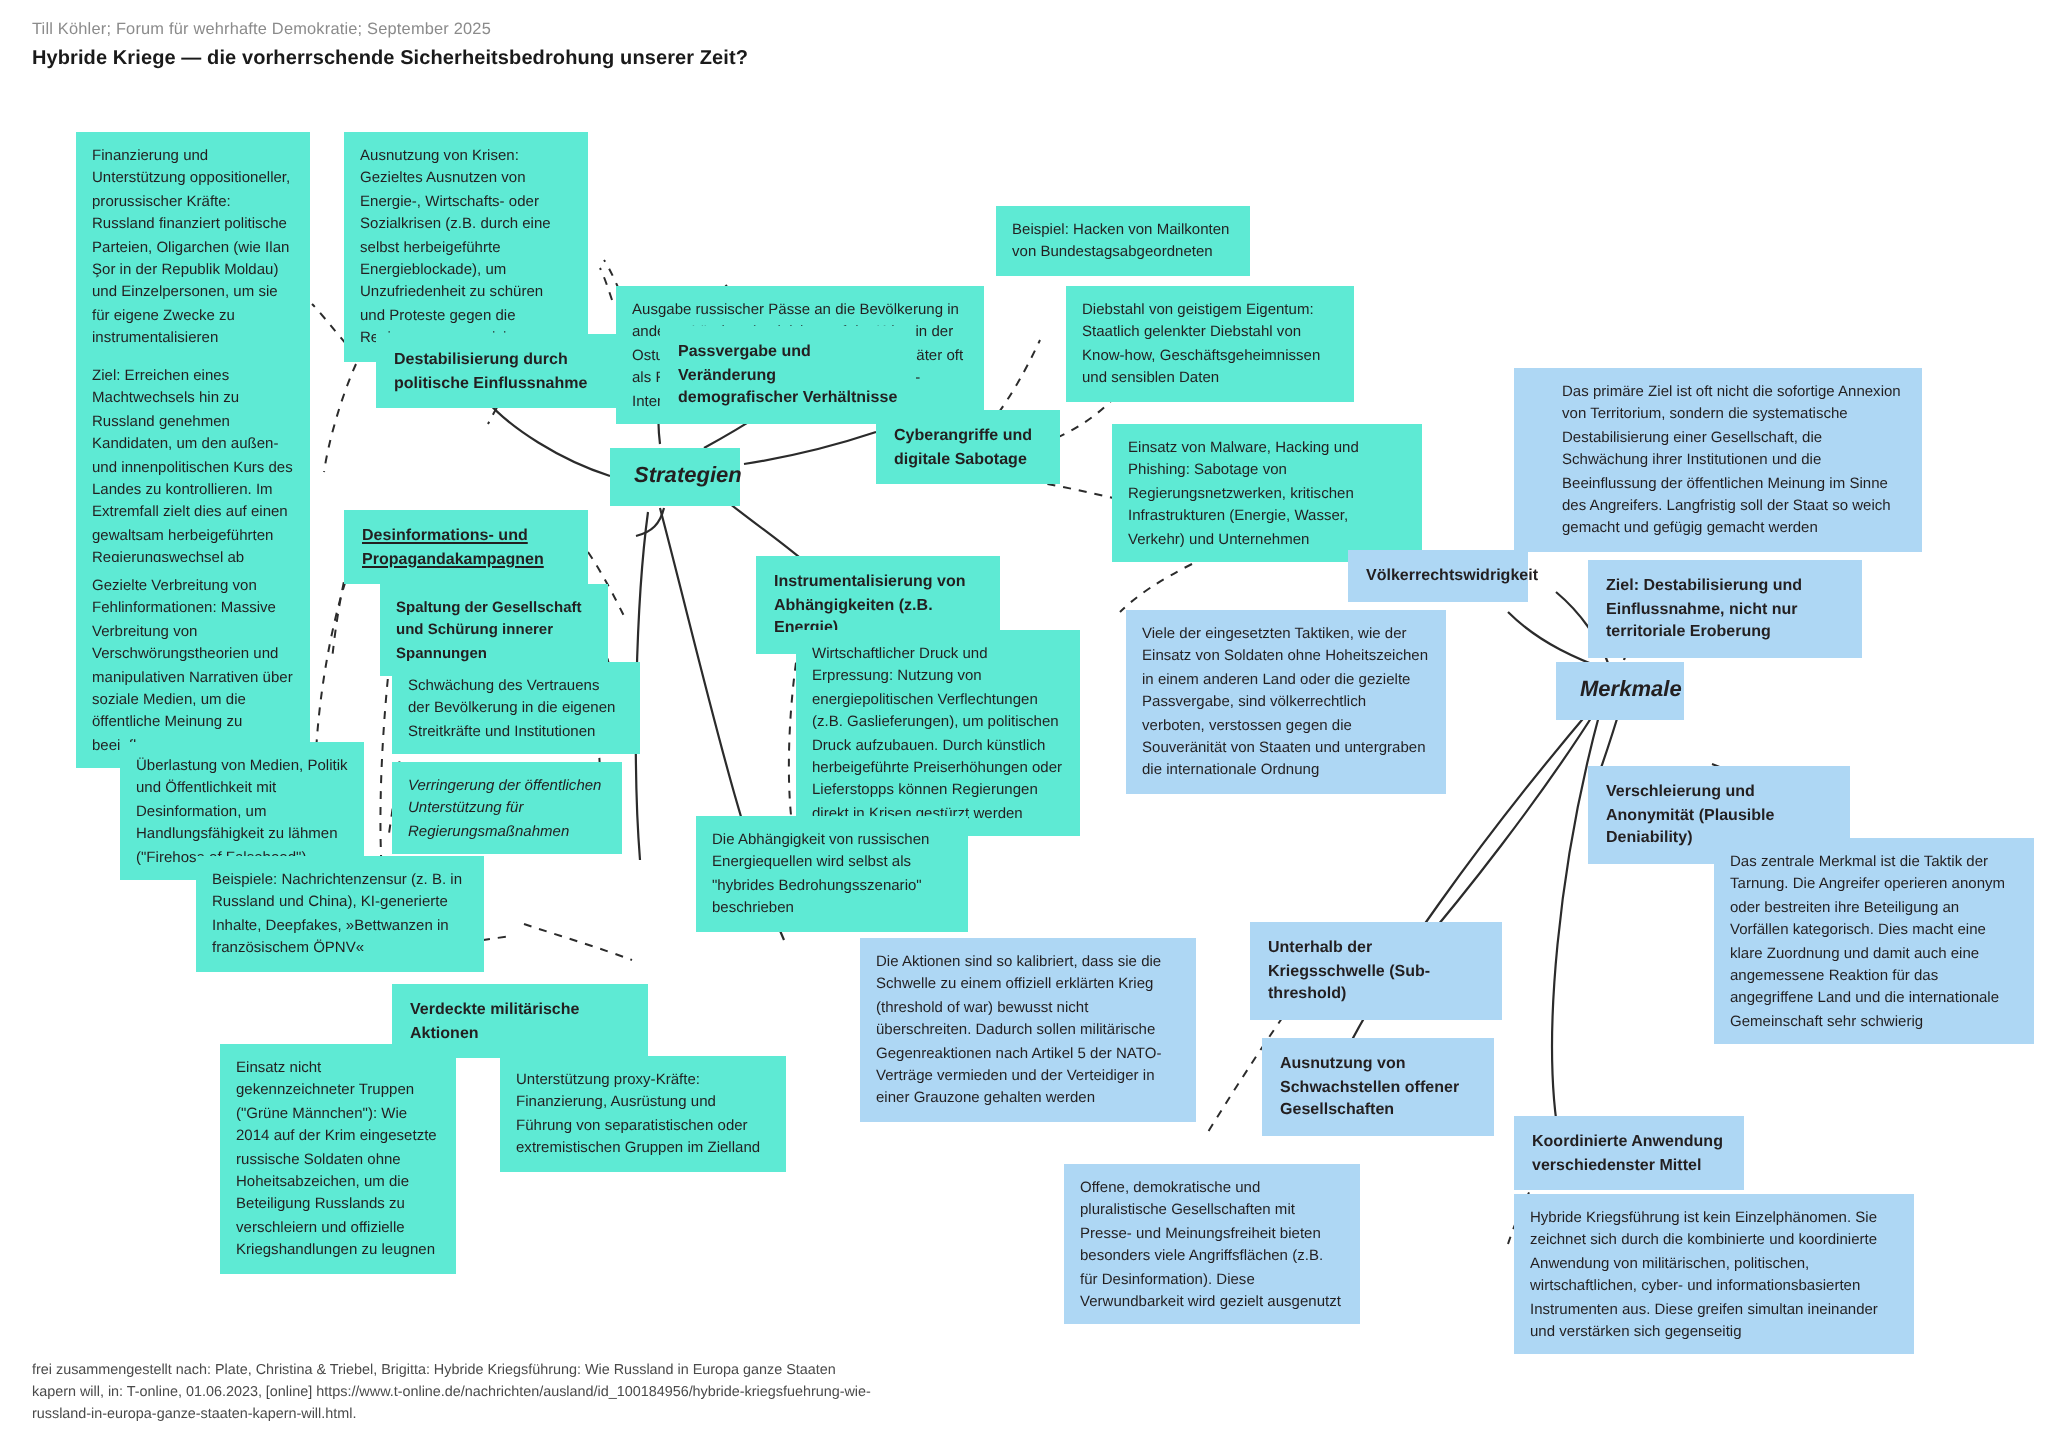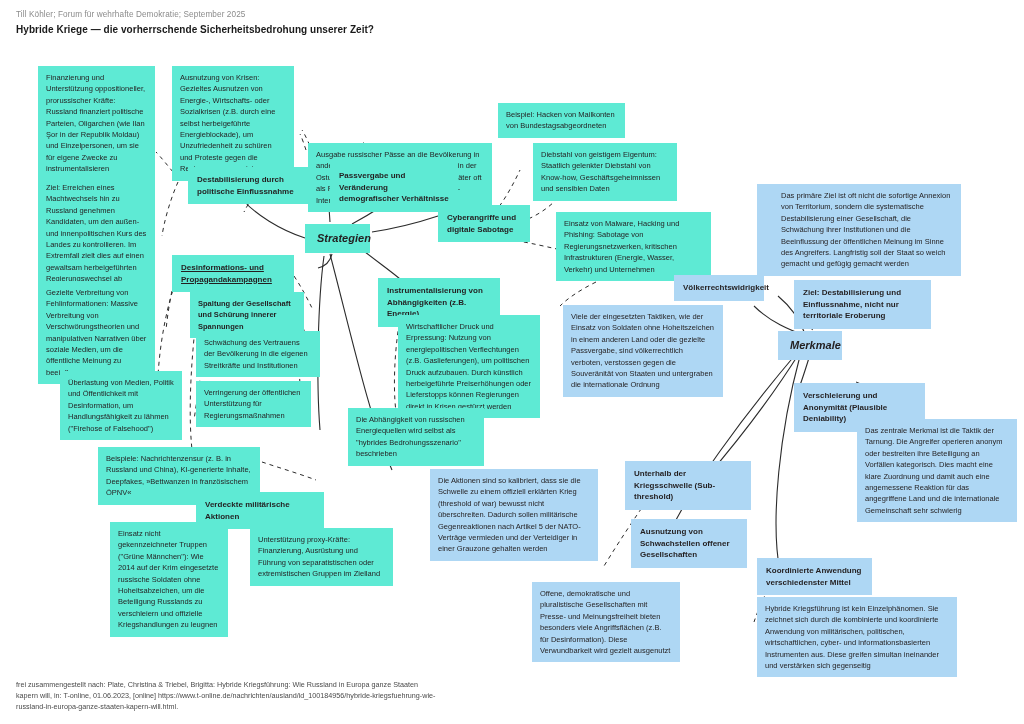--- a/index.html
+++ b/index.html
@@ -178,25 +178,25 @@
   <div class="node blue" style="left:563px; top:305px; width:160px;">Viele der eingesetzten Taktiken, wie der Einsatz von Soldaten ohne Hoheitszeichen in einem anderen Land oder die gezielte Passvergabe, sind völkerrechtlich verboten, verstossen gegen die Souveränität von Staaten und untergraben die internationale Ordnung</div>
 
   <div class="node blue hub" style="left:778px; top:331px; width:64px;">Merkmale</div>
 
   <div class="node blue head" style="left:794px; top:383px; width:131px;">Verschleierung und Anonymität (Plausible Deniability)</div>
 
   <div class="node blue" style="left:857px; top:419px; width:160px;">Das zentrale Merkmal ist die Taktik der Tarnung. Die Angreifer operieren anonym oder bestreiten ihre Beteiligung an Vorfällen kategorisch. Dies macht eine klare Zuordnung und damit auch eine angemessene Reaktion für das angegriffene Land und die internationale Gemeinschaft sehr schwierig</div>
 
   <div class="node peach" style="left:60px; top:371px; width:122px;">Überlastung von Medien, Politik und Öffentlichkeit mit Desinformation, um Handlungsfähigkeit zu lähmen ("Firehose of Falsehood")</div>
 
-  <div class="node peach" style="left:196px; top:381px; width:115px;">Verringerung der öffentlichen Unterstützung für Regierungsmaßnahmen</div>
+  <div class="node peach" style="left:196px; top:381px; width:115px;font-style:italic;">Verringerung der öffentlichen Unterstützung für Regierungsmaßnahmen</div>
 
   <div class="node peach" style="left:348px; top:408px; width:136px;">Die Abhängigkeit von russischen Energiequellen wird selbst als "hybrides Bedrohungsszenario" beschrieben</div>
 
-  <div class="node peach" style="left:98px; top:447px; width:162px;">Beispiele: Nachrichtenzensur (z. B. in Russland und China), KI-generierte Inhalte, Deepfakes, »Bettwanzen in französischem ÖPNV«</div>
+  <div class="node peach" style="left:98px; top:428px; width:144px;">Beispiele: Nachrichtenzensur (z. B. in Russland und China), KI-generierte Inhalte, Deepfakes, »Bettwanzen in französischem ÖPNV«</div>
 
   <div class="node peach head" style="left:196px; top:492px; width:128px;">Verdeckte militärische Aktionen</div>
 
   <div class="node blue" style="left:430px; top:469px; width:168px;">Die Aktionen sind so kalibriert, dass sie die Schwelle zu einem offiziell erklärten Krieg (threshold of war) bewusst nicht überschreiten. Dadurch sollen militärische Gegenreaktionen nach Artikel 5 der NATO-Verträge vermieden und der Verteidiger in einer Grauzone gehalten werden</div>
 
   <div class="node blue head" style="left:625px; top:461px; width:126px;">Unterhalb der Kriegsschwelle (Sub-threshold)</div>
 
   <div class="node peach" style="left:110px; top:522px; width:118px;">Einsatz nicht gekennzeichneter Truppen ("Grüne Männchen"): Wie 2014 auf der Krim eingesetzte russische Soldaten ohne Hoheitsabzeichen, um die Beteiligung Russlands zu verschleiern und offizielle Kriegshandlungen zu leugnen</div>
 
   <div class="node peach" style="left:250px; top:528px; width:143px;">Unterstützung proxy-Kräfte: Finanzierung, Ausrüstung und Führung von separatistischen oder extremistischen Gruppen im Zielland</div>

